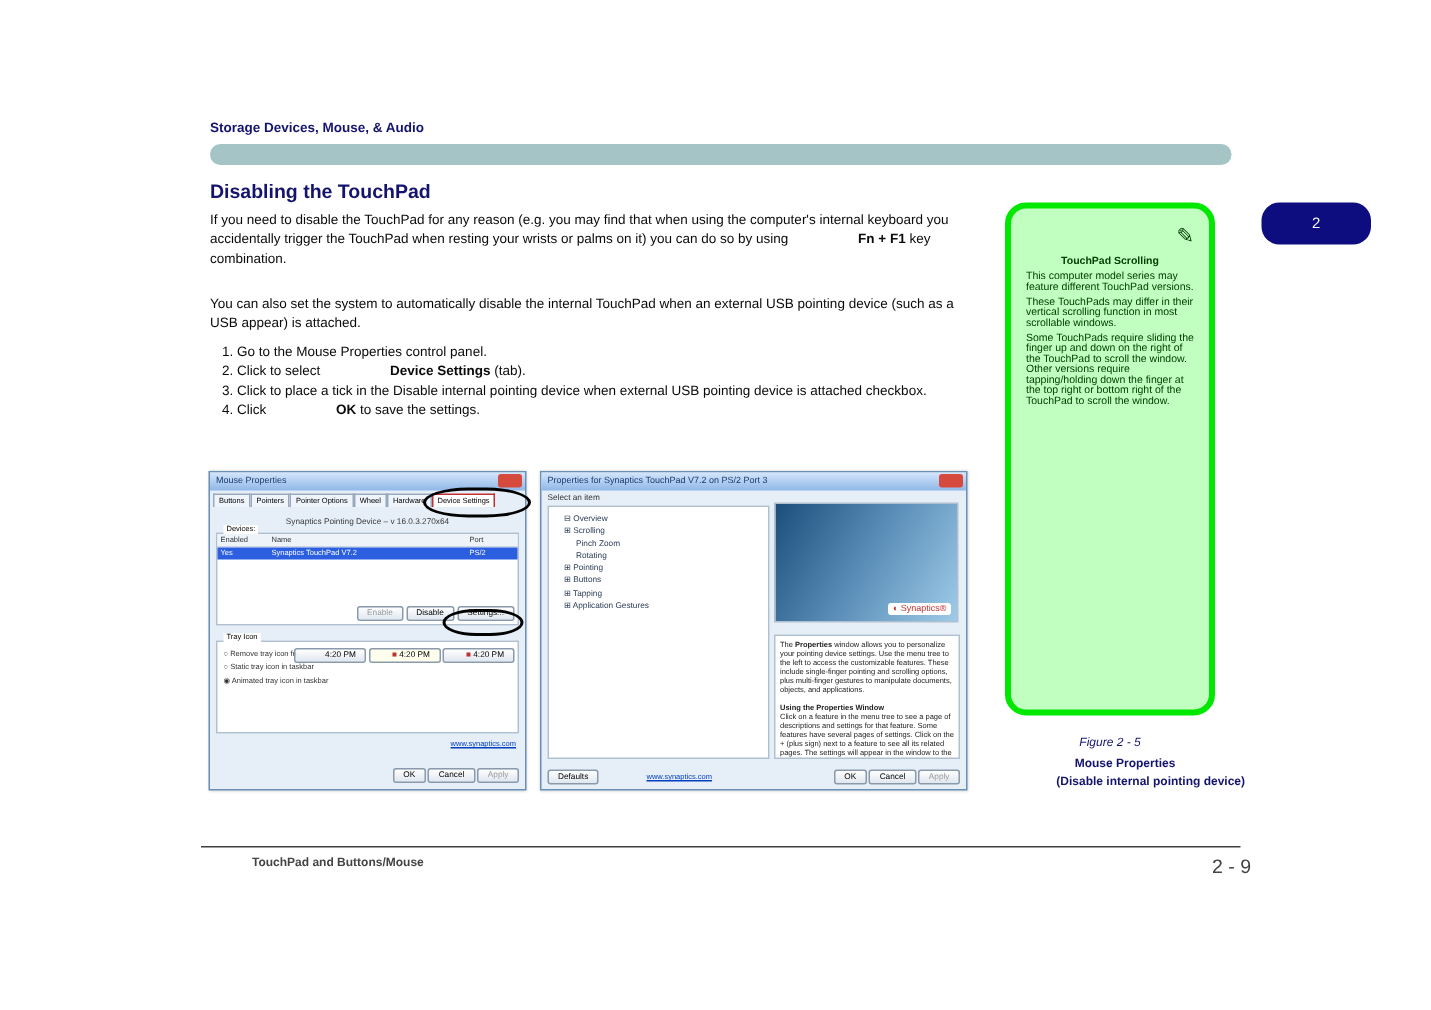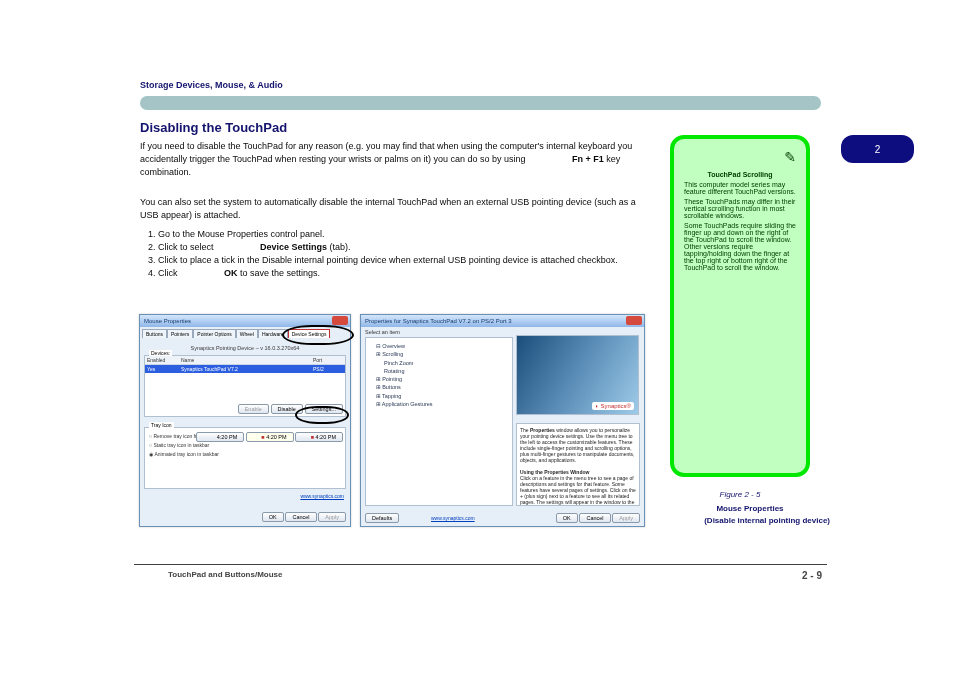--- a/index.html
+++ b/index.html
@@ -33,21 +33,21 @@
   .tree .lv{padding-left:14px;}
   .desc{font-size:5px;padding:3px;color:#222;border:1px solid #b0c0d0;background:#fff;position:absolute;left:155px;right:4px;top:108px;bottom:20px;overflow:hidden;}
   .desc b{font-weight:bold;}
   .syn-img{position:absolute;left:155px;right:5px;top:20px;height:80px;background:linear-gradient(120deg,#1b4e7a,#5b8eb8 50%,#9ecbe8);border:1px solid #b0c0d0;display:flex;align-items:flex-end;justify-content:flex-end;padding:4px;box-sizing:border-box;}
   .syn-logo{background:#fff;font-size:6px;color:#c03030;padding:1px 3px;border-radius:2px;}
   .section-title{position:absolute;left:140px;color:#14146e;font-weight:bold;}
   .body-text{position:absolute;left:140px;width:510px;color:#0a0a0a;font-size:9px;line-height:1.45;}
   .body-text b{font-weight:bold;margin-left:44px;}
   .body-text ol{margin:2px 0;padding-left:18px;}
   .fig-cap{position:absolute;font-style:italic;color:#14146e;font-size:8px;}
-  .footer-right{position:absolute;right:144px;top:570px;font-size:10px;color:#444;font-weight:bold;}
+  .footer-right{position:absolute;right:132px;top:570px;font-size:13px;color:#444;}
   .footer-left{position:absolute;left:140px;top:570px;font-size:8px;color:#444;font-weight:bold;margin-left:28px;}
 </style>
 </head>
 <body>
 <div class="page">
 
 <div class="hdr-pill"></div>
 <div class="section-title" style="left:140px;top:80px;font-size:9px;">Storage Devices, Mouse, &amp; Audio</div>
 <div class="blue-tab">
       <span>2</span>

